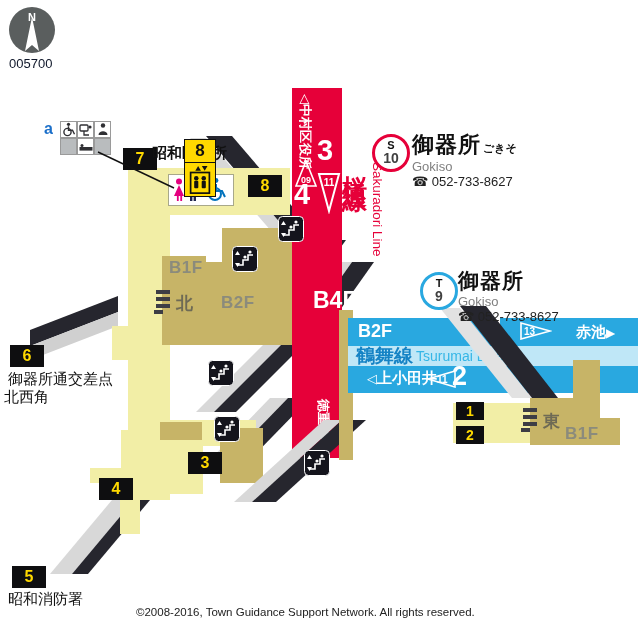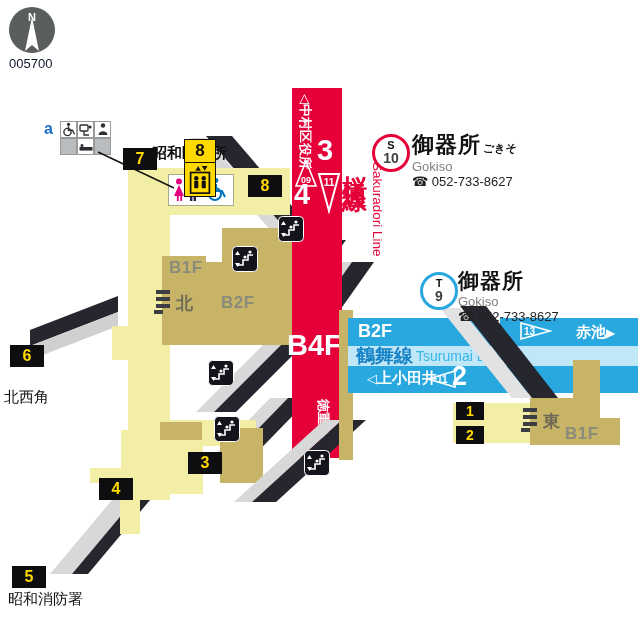--- a/index.html
+++ b/index.html
@@ -104,21 +104,21 @@
   <svg class="abs" style="left:295px;top:160px;" width="22" height="28" viewBox="0 0 22 28">
     <polygon points="11,1 21,26 1,26" fill="none" stroke="#fff" stroke-width="1.6"></polygon>
     <text x="11" y="23" text-anchor="middle" font-size="9" font-weight="bold" fill="#fff">09</text>
   </svg>
   <div class="abs bandtxt" style="left:317px;top:134px;font-size:29px;">3</div>
   <svg class="abs" style="left:317px;top:172px;" width="24" height="42" viewBox="0 0 24 42">
     <polygon points="2,2 22,2 12,39" fill="none" stroke="#fff" stroke-width="2"></polygon>
     <text x="12" y="14" text-anchor="middle" font-size="10" font-weight="bold" fill="#fff">11</text>
   </svg>
   <div class="abs bandtxt" style="left:294px;top:178px;font-size:29px;">4</div>
-  <div class="abs bandtxt" style="left:287px;top:287px;font-size:29px;margin-top:42px;">B4F</div>
+  <div class="abs bandtxt" style="left:313px;top:287px;font-size:23px;">B4F</div>
   <div class="abs rot90 bandtxt" style="left:332px;top:399px;font-size:13px;">徳重</div>
   <svg class="abs" style="left:317px;top:432px;" width="16" height="13" viewBox="0 0 16 13">
     <polygon points="0,0 16,0 8,13" fill="#fff"></polygon>
   </svg>
 
   <svg class="abs" style="left:0;top:0;" width="638" height="624" viewBox="0 0 638 624">
     <polygon points="234,502 252,502 342,420 324,420" fill="#d8d8d8"></polygon>
     <polygon points="252,502 276,502 366,420 342,420" fill="#26262e"></polygon>
   </svg>
 
@@ -254,20 +254,21 @@
         <path d="M18 2 l3 5 3 -5 z" fill="#111" transform="translate(0,0)"></path>
       <rect x="6" y="9" width="20" height="22" fill="none" stroke="#111" stroke-width="1.8"></rect>
       <circle cx="12" cy="15" r="2.4" fill="#111"></circle>
         <rect x="9.8" y="17.8" width="4.4" height="8" rx="1" fill="#111"></rect>
       <circle cx="20" cy="15" r="2.4" fill="#111"></circle>
         <rect x="17.8" y="17.8" width="4.4" height="8" rx="1" fill="#111"></rect>
     </svg>
   </div>
 
   <div class="exitbox" style="left:10px;top:345px;width:34px;height:22px;">6</div>
+  <div class="lbl" style="left:8px;top:370px;font-weight:normal;">御器所通交差点</div>
   <div class="lbl" style="left:4px;top:388px;font-weight:normal;">北西角</div>
 
   <div class="exitbox" style="left:188px;top:452px;width:34px;height:22px;">3</div>
   <div class="exitbox" style="left:99px;top:478px;width:34px;height:22px;">4</div>
   <div class="exitbox" style="left:12px;top:566px;width:34px;height:22px;">5</div>
   <div class="lbl" style="left:8px;top:590px;font-weight:normal;text-align:right;">昭和消防署</div>
 
   <div class="abs" style="left:44px;top:120px;font-size:16px;font-weight:bold;color:#1b6fc9;">a</div>
   <div class="abs" style="left:60px;top:121px;display:flex;flex-wrap:wrap;width:51px;">
     <div class="cell">
@@ -303,14 +304,15 @@
     <line x1="98" y1="152" x2="174" y2="188" stroke="#111" stroke-width="1.4"></line>
   </svg>
 
   <svg class="abs" style="left:8px;top:6px;" width="48" height="48" viewBox="0 0 48 48">
     <circle cx="24" cy="24" r="23" fill="#5a5e5e"></circle>
     <text x="24" y="15" text-anchor="middle" font-size="11" font-weight="bold" fill="#fff">N</text>
     <polygon points="24,11 31,45 24,39 17,45" fill="#fff"></polygon>
   </svg>
   <div class="abs" style="left:9px;top:56px;font-size:13px;color:#0f172a;">005700</div>
 
+  <div class="abs" style="left:136px;top:606px;font-size:11.5px;color:#222;">©2008-2016, Town Guidance Support Network. All rights reserved.</div>
 
 </div>
 
 </body></html>

